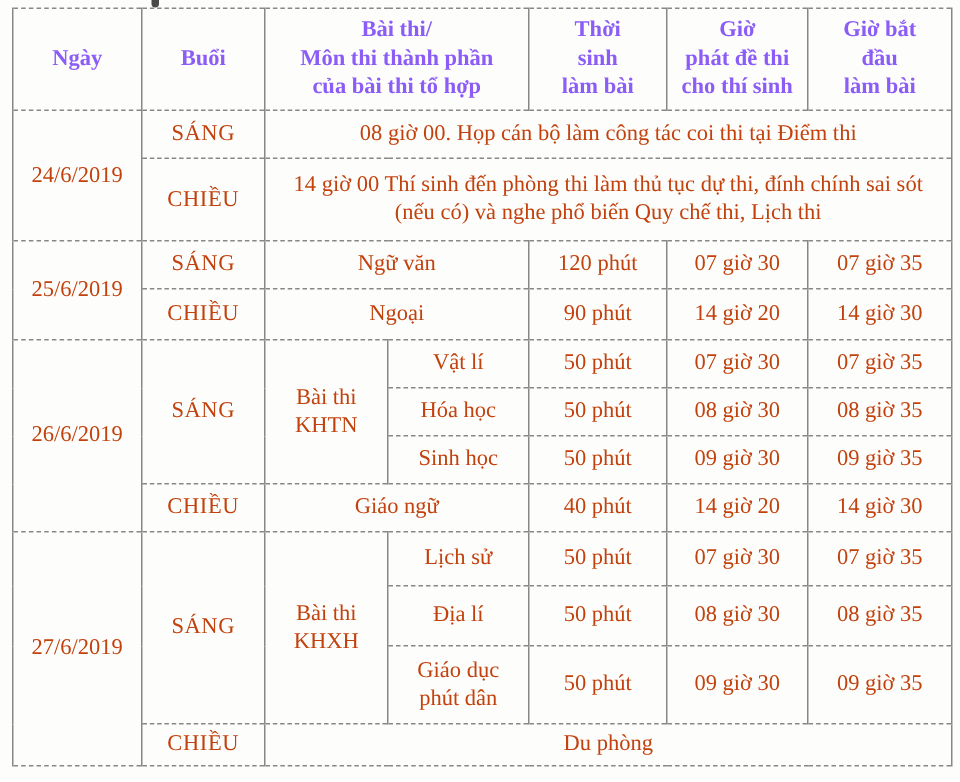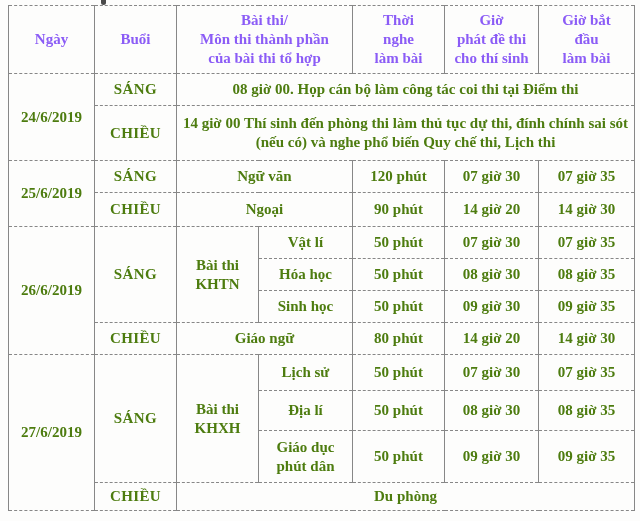--- a/index.html
+++ b/index.html
@@ -36,22 +36,22 @@
   .schedule td, .schedule th {
     border: 1px solid #878787;
     border-top-style: dashed;
     border-bottom-style: dashed;
     text-align: center;
     vertical-align: middle;
     font-size: 15px;
     line-height: 1.25;
     padding: 2px 3px;
     white-space: pre-line;
-    color: #4d7c0f;
-    font-weight: bold;
+    color: #c2410c;
+    font-weight: normal;
     overflow: hidden;
   }
   .schedule th {
     font-weight: bold;
     color: #8b5cf6;
   }
   .session-label { letter-spacing: 0.4px; }
   .time-bold { font-weight: bold; color: #151515; margin-left: 32px; }
   .note-left { text-align: left; padding-left: 17px; margin-left: 41px; }
   .note-center { text-align: center; font-size: 14.6px; }
@@ -82,21 +82,21 @@
     </colgroup>
 
     <tbody>
         <tr class="h-header">
       <th>Ngày</th>
       <th>Buổi</th>
       <th colspan="2">Bài thi/
 Môn thi thành phần
 của bài thi tổ hợp</th>
       <th>Thời
-nghe
+sinh
 làm bài</th>
       <th>Giờ
 phát đề thi
 cho thí sinh</th>
       <th>Giờ bắt
 đầu
 làm bài</th>
     </tr>
 
     <tr class="h-std">
@@ -144,21 +144,21 @@
     </tr>
     <tr class="h-std">
       <td>Sinh học</td>
       <td>50 phút</td>
       <td class="time-bold">09 giờ 30</td>
       <td class="time-bold">09 giờ 35</td>
     </tr>
     <tr class="h-std">
       <td class="session-label">CHIỀU</td>
       <td colspan="2">Giáo ngữ</td>
-      <td>80 phút</td>
+      <td>40 phút</td>
       <td class="time-bold">14 giờ 20</td>
       <td class="time-bold">14 giờ 30</td>
     </tr>
 
     <tr class="h-lichsu">
       <td rowspan="4">27/6/2019</td>
       <td rowspan="3" class="session-label">SÁNG</td>
       <td rowspan="3">Bài thi
 KHXH</td>
       <td>Lịch sử</td>

